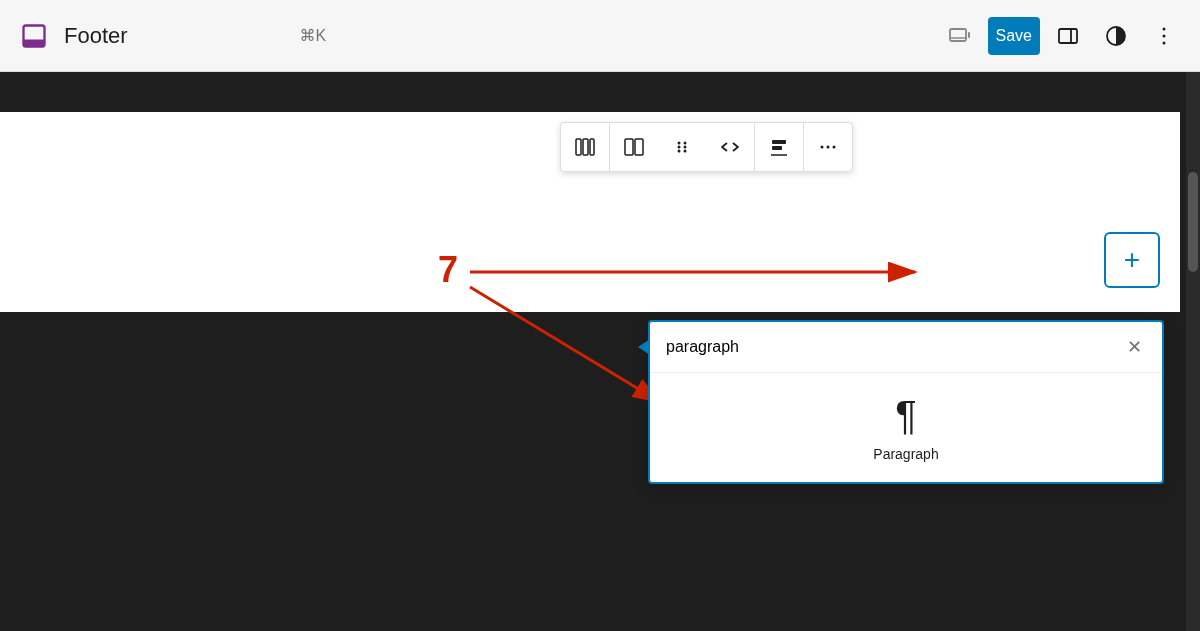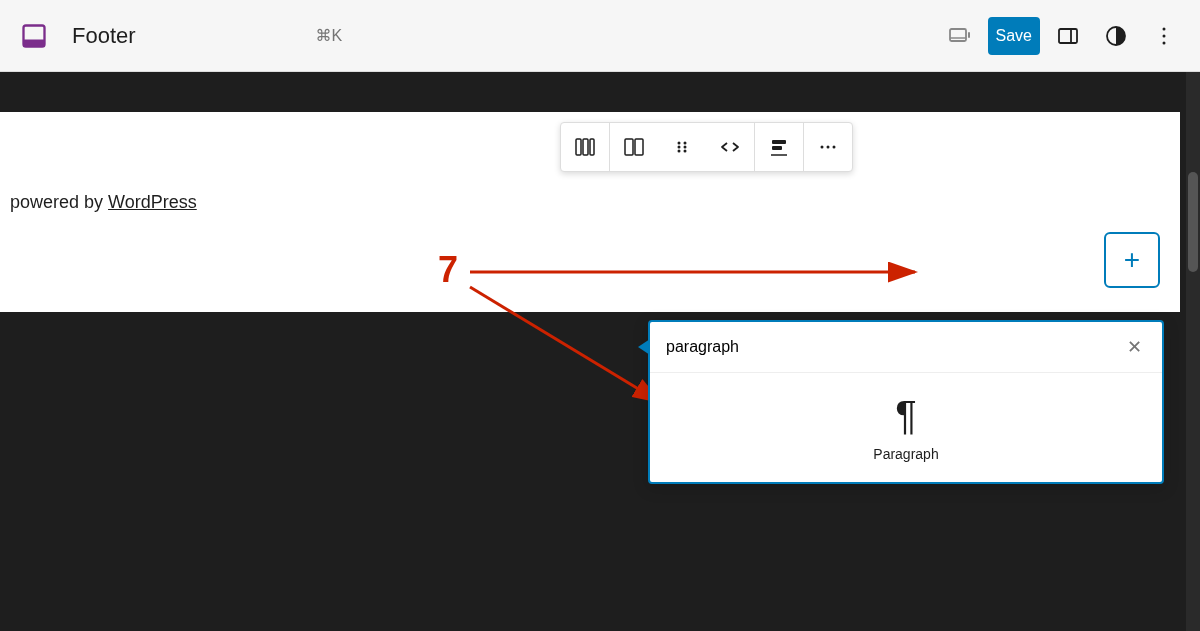--- a/index.html
+++ b/index.html
@@ -11,21 +11,21 @@
       align-items: center;
       justify-content: space-between;
       background: #f6f6f6;
       border-bottom: 1px solid #ddd;
       height: 72px;
       padding: 0 16px;
     }
     .header-left {
       display: flex;
       align-items: center;
-      gap: 20px;
+      gap: 12px;
     }
     .footer-icon {
       width: 36px;
       height: 36px;
       display: flex;
       align-items: center;
       justify-content: center;
     }
     .footer-icon svg { width: 28px; height: 28px; }
     .footer-title {
@@ -300,23 +300,20 @@
     </button>
   </div>
 </div>
 
 <div class="main-area">
 
   <div class="canvas"></div>
 
   <div class="canvas-footer"></div>
 
-  <div class="powered-text">
-    <span>powered by </span><a href="#">WordPress</a>
-  </div>
 
   <div class="block-toolbar">
     <div class="block-toolbar-group">
       <button class="toolbar-btn">
         <svg width="22" height="22" viewBox="0 0 22 22" fill="none">
           <rect x="2" y="3" width="5" height="16" rx="1" stroke="#1e1e1e" stroke-width="1.5" fill="none"></rect>
           <rect x="9" y="3" width="5" height="16" rx="1" stroke="#1e1e1e" stroke-width="1.5" fill="none"></rect>
           <rect x="16" y="3" width="4" height="16" rx="1" stroke="#1e1e1e" stroke-width="1.5" fill="none"></rect>
         </svg>
       </button>

